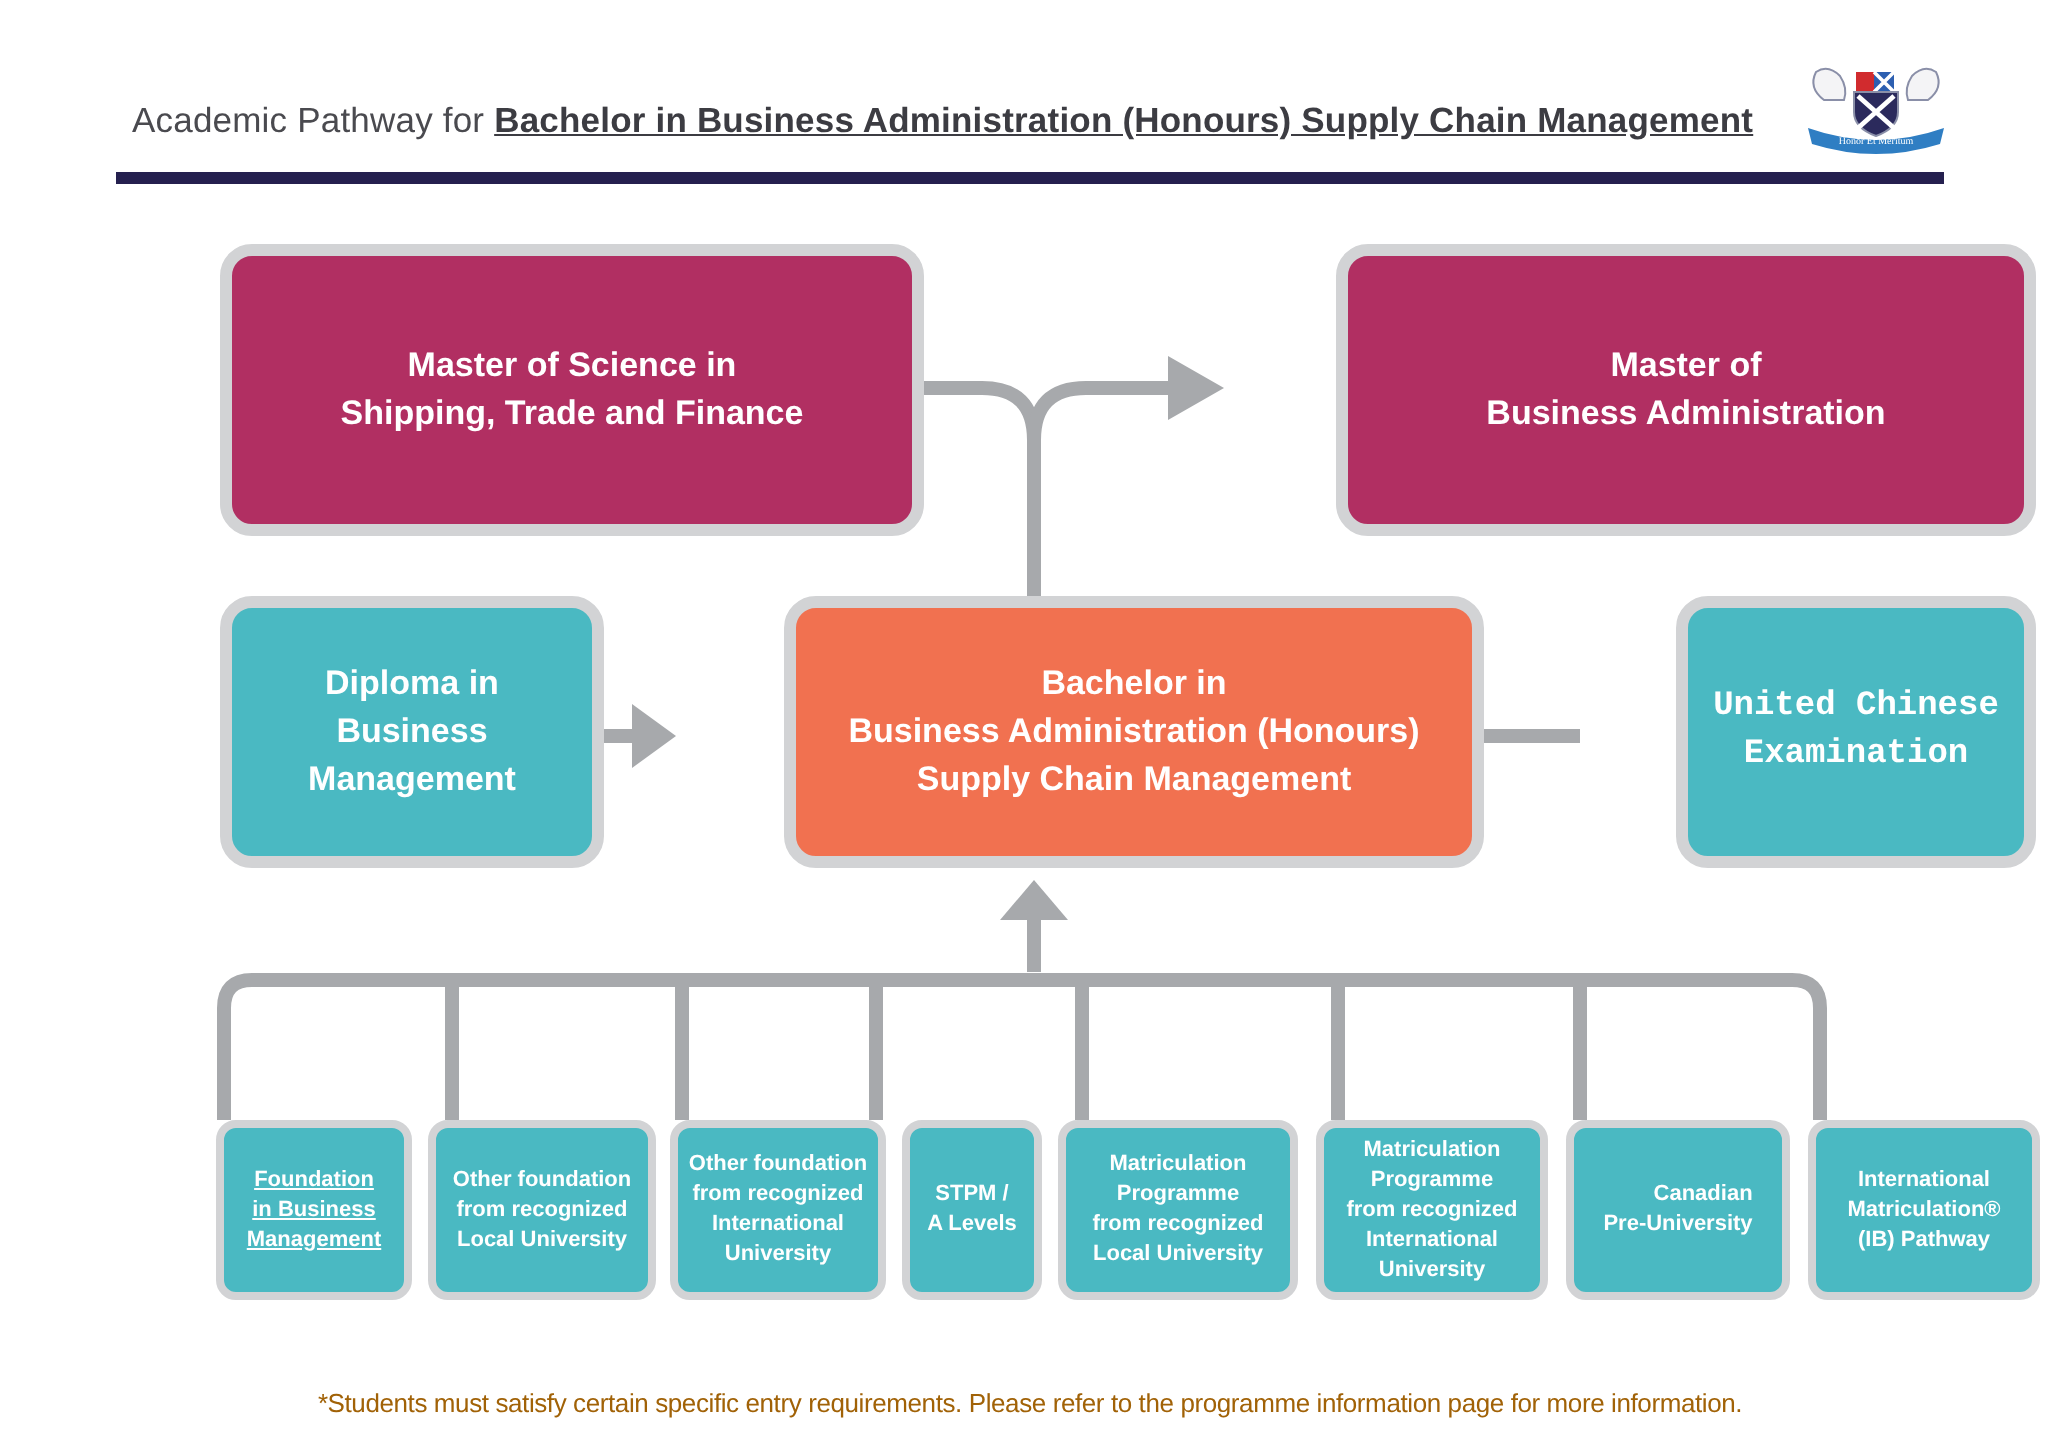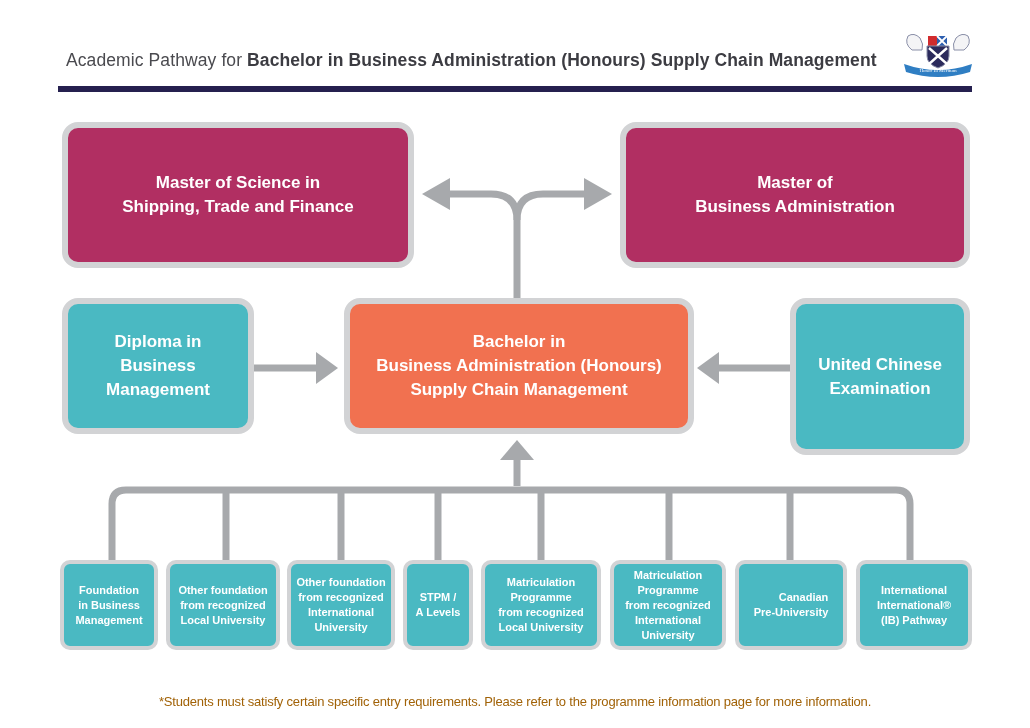--- a/index.html
+++ b/index.html
@@ -1,21 +1,21 @@
 <!DOCTYPE html>
 <html><head>
 <meta charset="utf-8">
 <style>
   html, body { margin: 0; padding: 0; background: #ffffff; }
   body { width: 1030px; height: 728px; position: relative; overflow: hidden; font-family: "Liberation Sans", sans-serif; }
   .header-title { position: absolute; left: 66px; top: 50px; font-size: 17.5px; color: #4a4a4f; white-space: nowrap; letter-spacing: 0.1px; }
-  .header-title b { font-weight: bold; color: #3c3c42; }
+  .header-title b { font-weight: bold; color: #3c3c42; text-decoration: underline; }
   .header-bar { position: absolute; left: 58px; top: 86px; width: 914px; height: 6px; background: #25204f; }
   .logo { position: absolute; left: 898px; top: 30px; width: 80px; height: 50px; }
-  .box { position: absolute; box-sizing: border-box; border: 6px solid #d2d3d5; border-radius: 16px; display: flex; align-items: center; justify-content: center; text-align: center; color: #ffffff; font-weight: bold; }
+  .box { position: absolute; box-sizing: border-box; border: 6px solid #d2d3d5; border-radius: 16px; display: flex; align-items: center; justify-content: center; text-align: center; color: #ffffff; font-weight: bold; margin-left: 48px; }
   .box span { display: block; }
   .magenta { background: #b12f62; }
   .teal { background: #4ab9c2; }
   .orange { background: #f17150; }
   .big { font-size: 17px; line-height: 24px; }
   .small { font-size: 11px; line-height: 15px; border-width: 4px; border-radius: 10px; }
   .connectors { position: absolute; left: 0; top: 0; width: 1030px; height: 728px; }
   .footnote { position: absolute; left: 0; width: 1030px; top: 694px; text-align: center; font-size: 13px; color: #a16207; font-family: "Liberation Sans Narrow", "Liberation Sans", sans-serif; letter-spacing: -0.2px; }
 </style>
 </head>
@@ -84,28 +84,28 @@
       <span>Management</span>
     </div>
 </div>
 <div class="box orange big" style="left:344px; top:298px; width:350px; height:136px;">
   <div>
       <span>Bachelor in</span>
       <span>Business Administration (Honours)</span>
       <span>Supply Chain Management</span>
     </div>
 </div>
-<div class="box teal big" style="left:790px; top:298px; width:180px; height:157px;">
+<div class="box teal big" style="left:790px; top:298px; width:180px; height:136px;font-family:Liberation Mono, monospace;">
   <div>
       <span>United Chinese</span>
       <span>Examination</span>
     </div>
 </div>
 
-<div class="box teal small" style="left:60px; top:560px; width:98px; height:90px;">
+<div class="box teal small" style="left:60px; top:560px; width:98px; height:90px;text-decoration:underline;">
   <div>
       <span>Foundation</span>
       <span>in Business</span>
       <span>Management</span>
     </div>
 </div>
 <div class="box teal small" style="left:166px; top:560px; width:114px; height:90px;">
   <div>
       <span>Other foundation</span>
       <span>from recognized</span>
@@ -145,18 +145,18 @@
 </div>
 <div class="box teal small" style="left:735px; top:560px; width:112px; height:90px;text-align:right;">
   <div>
       <span>Canadian</span>
       <span>Pre-University</span>
     </div>
 </div>
 <div class="box teal small" style="left:856px; top:560px; width:116px; height:90px;">
   <div>
       <span>International</span>
-      <span>International®</span>
+      <span>Matriculation®</span>
       <span>(IB) Pathway</span>
     </div>
 </div>
 
 <div class="footnote">*Students must satisfy certain specific entry requirements. Please refer to the programme information page for more information.</div>
 
 </body></html>

